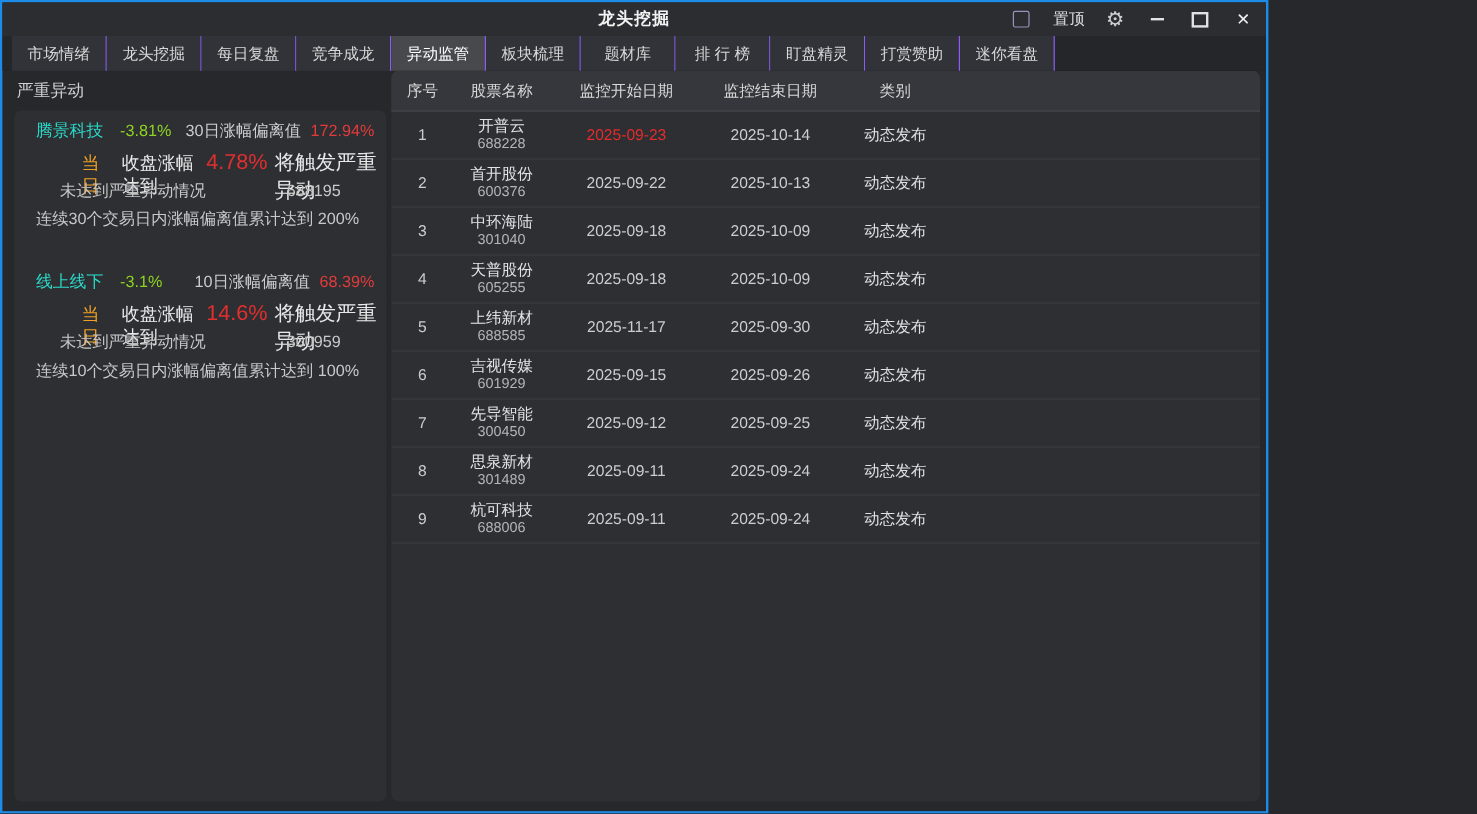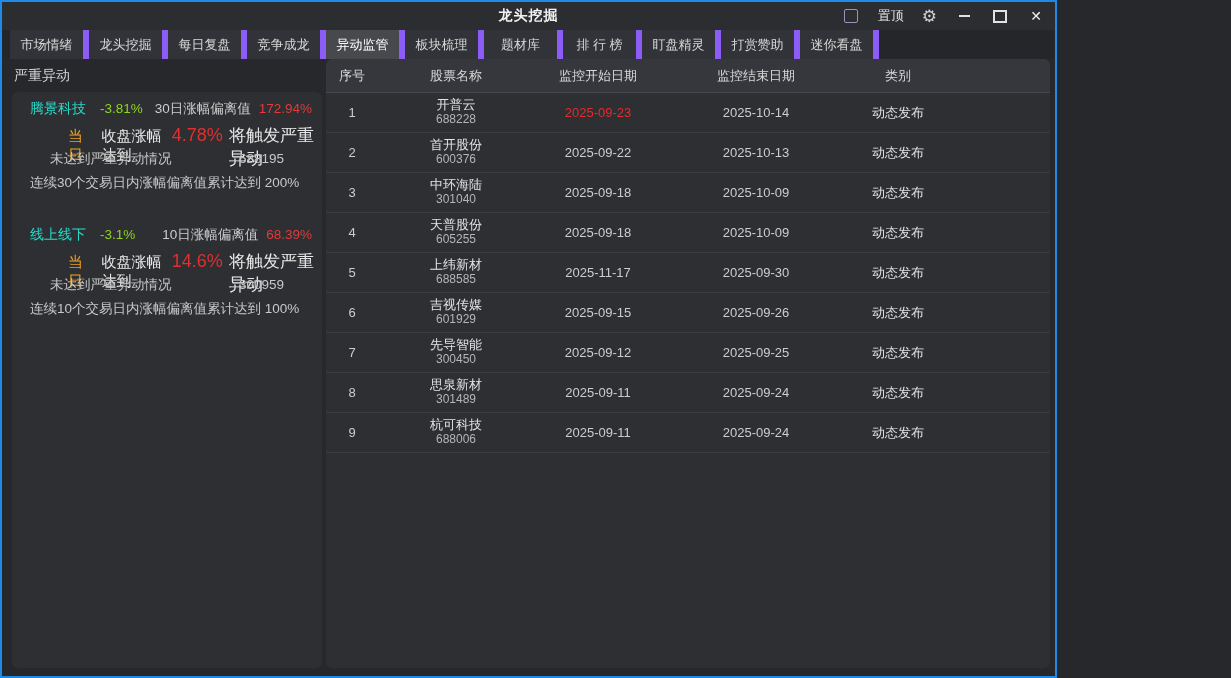--- a/index.html
+++ b/index.html
@@ -50,21 +50,21 @@
   .tabbar {
     height: 29px; flex: 0 0 29px;
     background: #242629;
     display: flex; align-items: stretch;
     padding-left: 8px;
   }
   .tab {
     width: 79px;
     display: flex; align-items: center; justify-content: center;
     background: #313338;
-    border-right: 6px solid #8b5cf6;
+    border-right: 1px solid #8b5cf6;
     font-size: 13px; color: #d8d8d8;
     cursor: pointer; white-space: nowrap;
   }
   .tab.active { background: #47494d; color: #ffffff; }
 
   
   .content { flex: 1; display: flex; overflow: hidden; }
   .pane { display: flex; flex-direction: column; }
   .pane-left { width: 320px; flex: 0 0 320px; }
   .pane-right { flex: 1; }
@@ -94,21 +94,20 @@
   .al2 .t2 { color: #e8e8e8; font-size: 17px; margin-left: 6px; }
   .al3 .lbl { margin-left: 30px; color: #c8c8c8; }
   .al3 .code { margin-left: auto; margin-right: 30px; color: #c8c8c8; }
   .al4 .note { margin-left: 10px; color: #c8c8c8; }
 
   
   .trow {
     display: grid;
     grid-template-columns: 52px 80px 128px 112px 96px 1fr;
     align-items: center;
-    gap: 38px;
   }
   .thead-row {
     height: 34px; background: #35373c;
     border-bottom: 1px solid #46484c;
     font-size: 13px; color: #d8d8d8;
   }
   .tbody-row {
     height: 40px;
     border-bottom: 1px solid #3a3c40;
     font-size: 13px; color: #cdcdcd;

